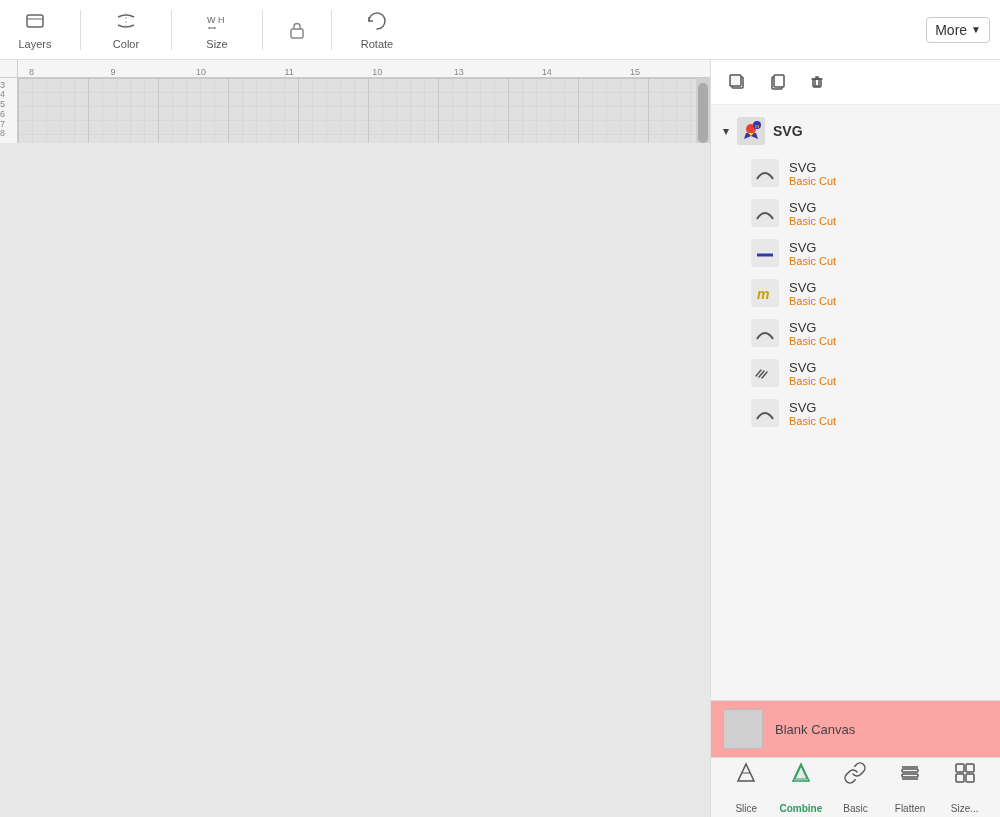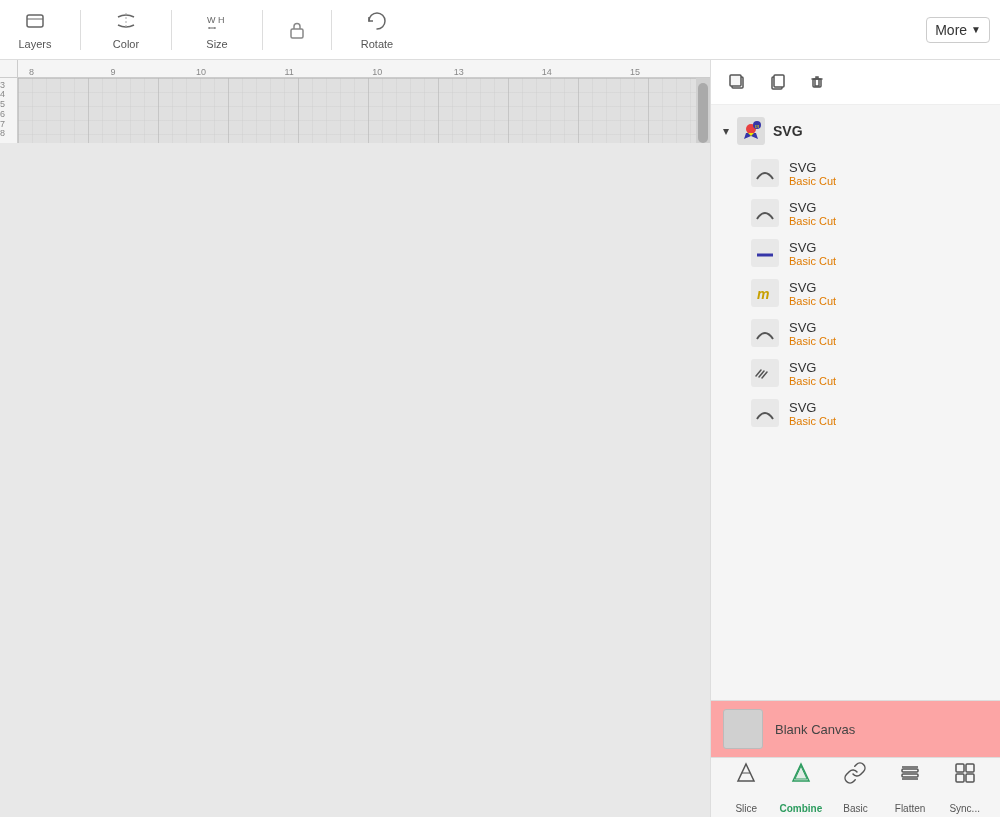--- a/index.html
+++ b/index.html
@@ -603,18 +603,18 @@
 
       <div class="bottom-tool">
         <div class="bottom-tool-icon">
           <svg width="24" height="24" viewBox="0 0 24 24" fill="none">
             <rect x="3" y="3" width="8" height="8" rx="1" fill="none" stroke="#555" stroke-width="1.5"></rect>
             <rect x="13" y="3" width="8" height="8" rx="1" fill="none" stroke="#555" stroke-width="1.5"></rect>
             <rect x="3" y="13" width="8" height="8" rx="1" fill="none" stroke="#555" stroke-width="1.5"></rect>
             <rect x="13" y="13" width="8" height="8" rx="1" fill="none" stroke="#555" stroke-width="1.5"></rect>
           </svg>
         </div>
-        <span class="bottom-tool-label">Sync...</span>
+        <span class="bottom-tool-label">Size...</span>
       </div>
     </div>
 
   </div>
 </div>
 
 </body></html>

